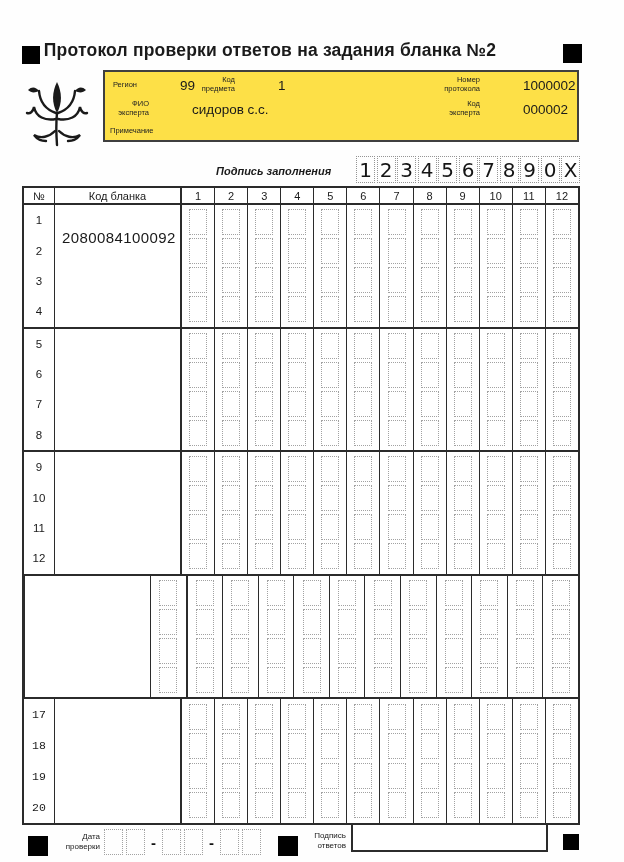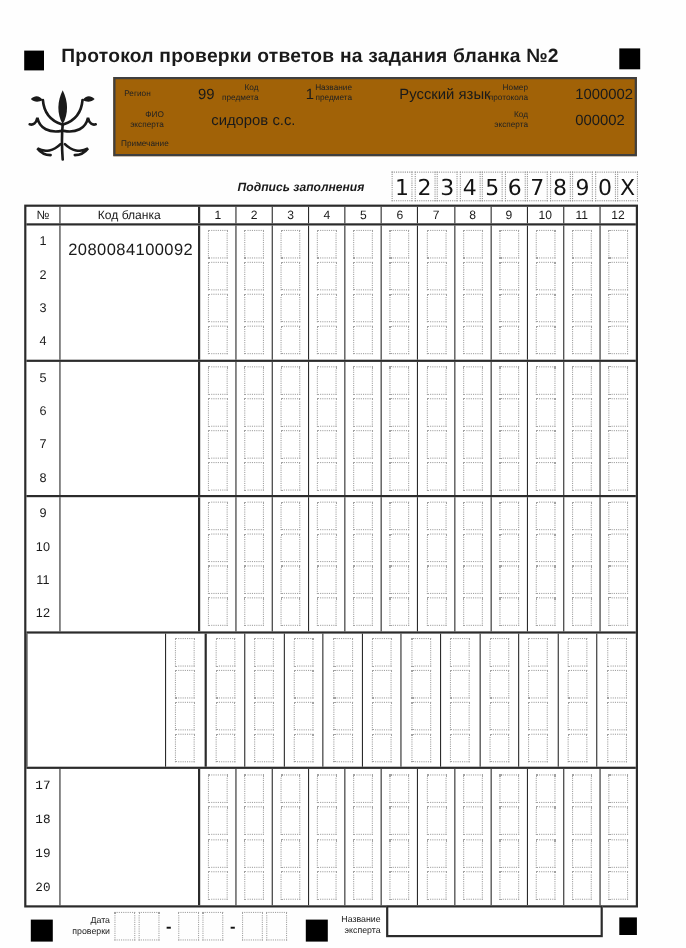--- a/index.html
+++ b/index.html
@@ -1,24 +1,24 @@
 <!DOCTYPE html>
 <html><head>
 <meta charset="utf-8">
 <style>
   html,body{margin:0;padding:0;background:#e9e8e5;}
   .page{position:relative;width:624px;height:862px;background:#fefefe;
         font-family:"Liberation Sans",sans-serif;color:#1a1a1a;overflow:hidden;}
   .regmark{position:absolute;background:#000;}
-  .title{position:absolute;left:0;top:40px;width:508px;text-align:right;
-         font-size:17.5px;font-weight:bold;letter-spacing:.2px;}
+  .title{position:absolute;left:0;top:40px;width:508px;text-align:center;
+         font-size:17.5px;font-weight:bold;letter-spacing:.2px;padding-left:16px;}
   .ornament{position:absolute;left:25px;top:79px;width:64px;height:68px;}
   
   .header-box{position:absolute;left:103px;top:70px;width:476px;height:72px;
-              border:2px solid #3f3f3f;box-sizing:border-box;background:#a16207;}
+              border:2px solid #3f3f3f;box-sizing:border-box;background:#fde047;}
   .field{position:absolute;display:flex;align-items:center;gap:7px;height:18px;}
   .flabel{font-size:7.5px;line-height:1.15;text-align:right;color:#222;display:inline-block;}
   .fvalue{font-size:13.5px;white-space:nowrap;margin-left:36px;}
   .note-label{position:absolute;left:5px;top:54px;font-size:7.5px;color:#222;}
   
   .sample-label{position:absolute;left:216px;top:165px;font-size:11px;
                 font-style:italic;font-weight:bold;}
   .sample-cells{position:absolute;left:356px;top:156px;display:flex;gap:1.5px;}
   .sample-cell{width:19px;height:27px;border:1px dotted #949494;box-sizing:border-box;
                display:flex;align-items:center;justify-content:center;
@@ -30,21 +30,21 @@
   .hcell{display:flex;align-items:center;justify-content:center;font-size:11px;box-sizing:border-box;}
   .hno{width:30px;}
   .hcode{width:126px;border-left:1px solid #2b2b2b;}
   .hans{flex:1;border-left:1px solid #2b2b2b;}
   .thead .hans:nth-child(3){border-left-width:2px;}
   .block{display:flex;height:123.5px;border-bottom:2px solid #2b2b2b;box-sizing:border-box;}
   #blocks .block:last-child{border-bottom:none;font-family:Liberation Mono, monospace;}
   .no-col{width:30px;display:flex;flex-direction:column;box-sizing:border-box;}
   .row-num{flex:1;display:flex;align-items:center;justify-content:center;font-size:11.5px;}
   .code-col{width:126px;border-left:1px solid #2b2b2b;box-sizing:border-box;
-            font-size:15px;letter-spacing:.4px;padding:14px 0 0 7px;}
+            font-size:15px;letter-spacing:.4px;padding:24px 0 0 7px;}
   .ans-col{flex:1;border-left:1px solid #2b2b2b;box-sizing:border-box;display:flex;
            flex-direction:column;align-items:center;justify-content:space-evenly;padding:1px 0;}
   .block .ans-col:nth-child(3){border-left-width:2px;}
   .dotted-box{width:18px;height:26px;border:1px dotted #a2a2a2;box-sizing:border-box;}
   
   .date-label{position:absolute;left:56px;top:832px;width:44px;text-align:right;
               font-size:8px;line-height:1.25;}
   .date-boxes{position:absolute;left:104px;top:829px;display:flex;align-items:center;}
   .date-box{width:19px;height:26px;border:1px dotted #a2a2a2;box-sizing:border-box;margin-right:2.5px;}
   .date-dash{font-size:15px;font-weight:bold;margin:0 6px 0 4px;color:#111;}
@@ -81,24 +81,20 @@
   </svg>
 
   <div class="header-box">
     <div class="field" style="left:2px;top:4px">
       <span class="flabel" style="width:30px">Регион</span>
       <span class="fvalue">99</span>
     </div>
     <div class="field" style="left:84px;top:4px">
       <span class="flabel" style="width:46px">Код предмета</span>
       <span class="fvalue">1</span>
-    </div>
-    <div class="field" style="left:166px;top:4px">
-      <span class="flabel" style="width:49px">Название предмета</span>
-      <span class="fvalue">Русский язык</span>
     </div>
     <div class="field" style="left:328px;top:4px">
       <span class="flabel" style="width:47px">Номер протокола</span>
       <span class="fvalue">1000002</span>
     </div>
     <div class="field" style="left:4px;top:28px">
       <span class="flabel" style="width:40px">ФИО эксперта</span>
       <span class="fvalue">сидоров  с.с.</span>
     </div>
     <div class="field" style="left:338px;top:28px">
@@ -549,17 +545,17 @@
       <div class="date-box"></div>
       <div class="date-box"></div>
       <span class="date-dash">-</span>
       <div class="date-box"></div>
       <div class="date-box"></div>
       <span class="date-dash">-</span>
       <div class="date-box"></div>
       <div class="date-box"></div>
     </div>
   <div class="regmark" style="left:278px;top:836px;width:20px;height:20px"></div>
-  <div class="sig-label">Название эксперта</div>
+  <div class="sig-label">Подпись ответов</div>
   <div class="sig-box"></div>
   <div class="regmark" style="left:563px;top:834px;width:16px;height:16px"></div>
 
 </div>
 
 </body></html>

